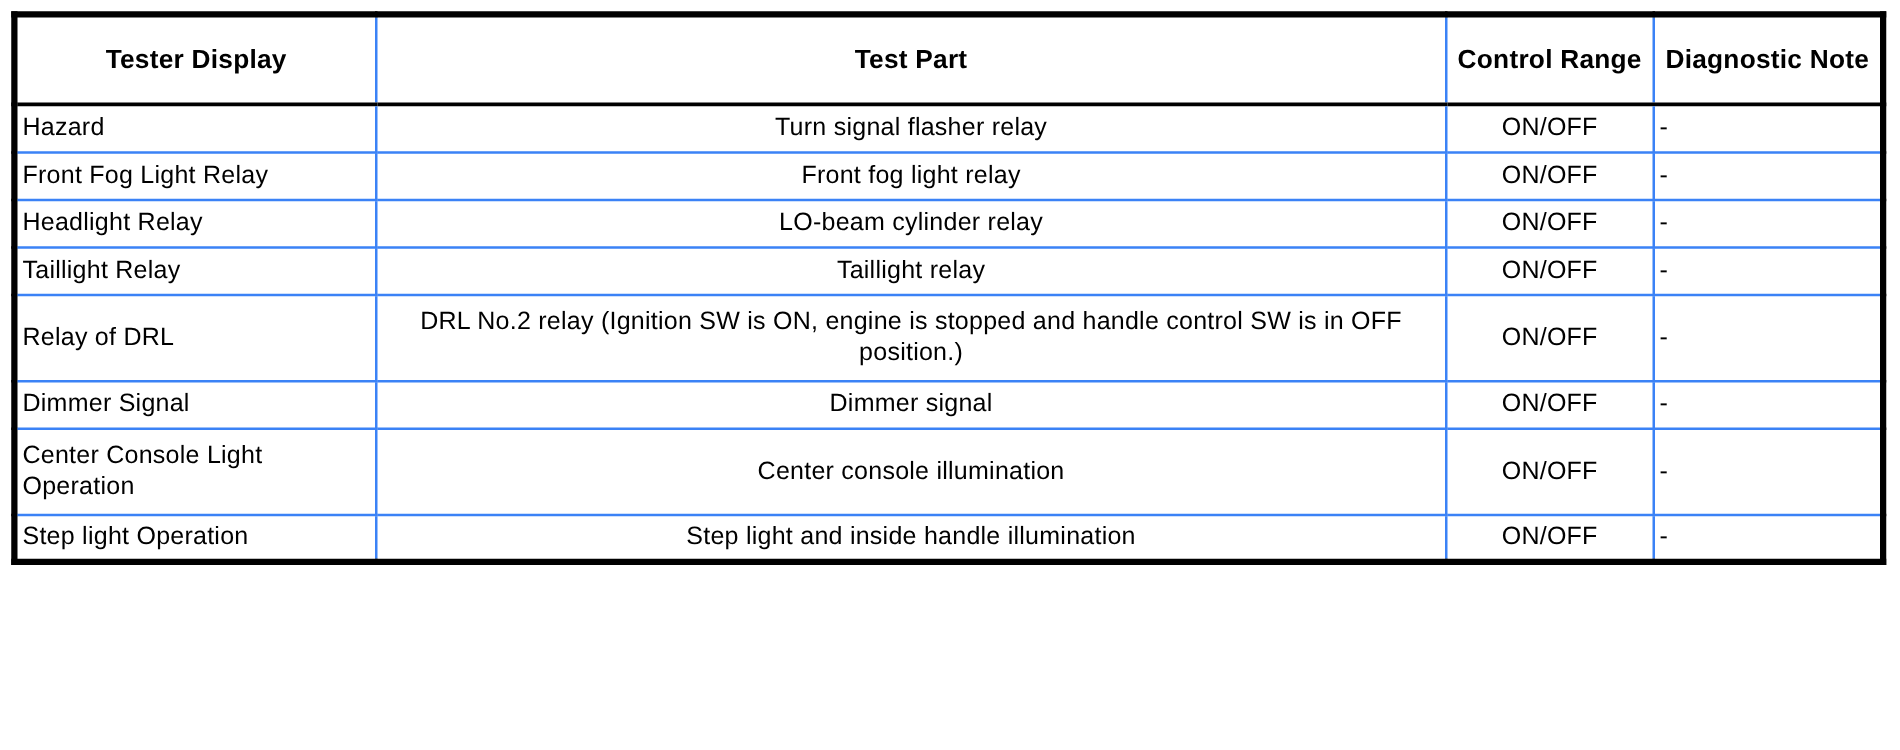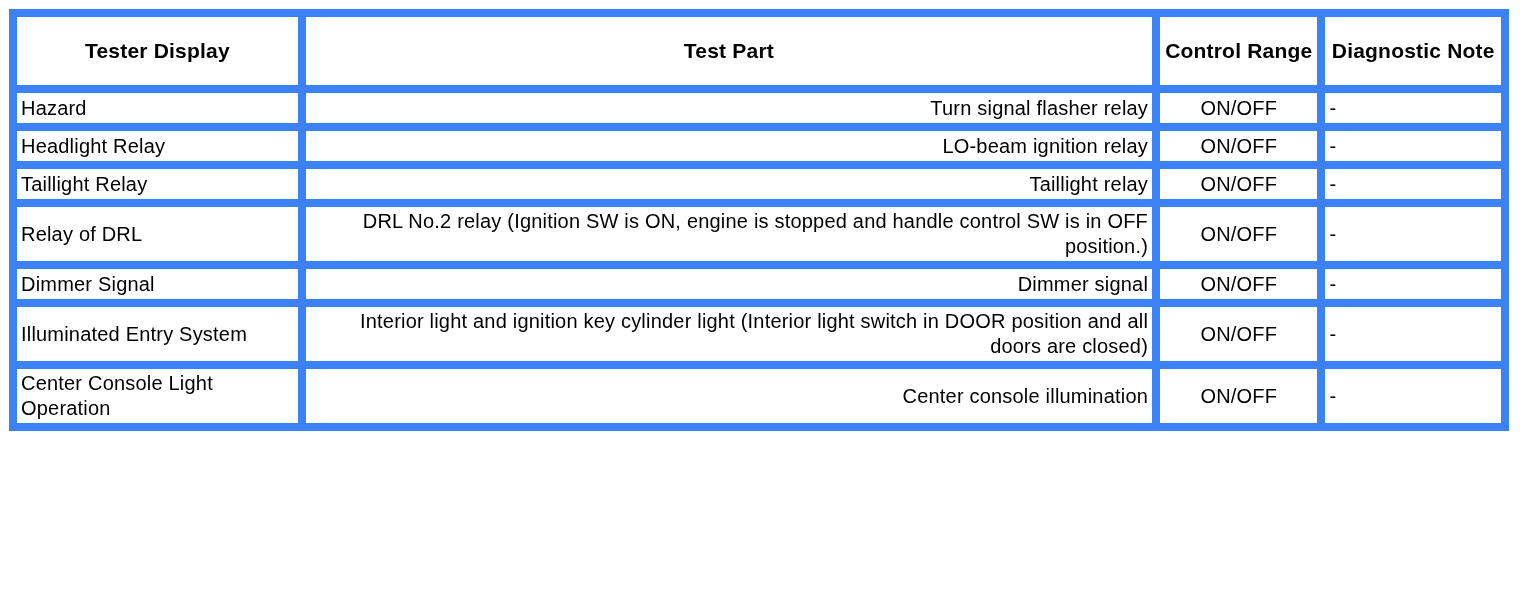--- a/index.html
+++ b/index.html
@@ -23,44 +23,44 @@
     width: 1500px;
     border: 5px solid #000000;
   }
   table.diag-table col.c1 { width: 288px; }
   table.diag-table col.c2 { width: 852px; }
   table.diag-table col.c3 { width: 165px; }
   table.diag-table col.c4 { width: 183px; }
 
   table.diag-table th,
   table.diag-table td {
-    border: 8px solid #3b82f6;
+    border: 2px solid #3b82f6;
     vertical-align: middle;
     font-size: 20px;
     line-height: 1.25;
     padding: 2px 4px;
     overflow: hidden;
     letter-spacing: 0.2px;
   }
   table.diag-table thead th {
     border-bottom: 3px solid #000000;
     font-weight: bold;
     font-size: 21px;
     text-align: center;
     height: 64px;
   }
   tr.row-single { height: 38px; }
-  tr.row-tall   { height: 57px; }
+  tr.row-tall   { height: 69px; }
 
   td.cell-tester {
     text-align: left;
     padding-left: 5px;
   }
   td.cell-part {
-    text-align: right;
+    text-align: center;
     padding-left: 10px;
     padding-right: 10px;
   }
   td.cell-range {
     text-align: center;
     padding-left: 7px;
   }
   td.cell-note {
     text-align: left;
     padding-left: 9px;
@@ -86,22 +86,28 @@
       </tr>
     </thead>
     <tbody>
       <tr class="row-single">
         <td class="cell-tester">Hazard</td>
         <td class="cell-part">Turn signal flasher relay</td>
         <td class="cell-range">ON/OFF</td>
         <td class="cell-note">-</td>
       </tr>
       <tr class="row-single">
+        <td class="cell-tester">Front Fog Light Relay</td>
+        <td class="cell-part">Front fog light relay</td>
+        <td class="cell-range">ON/OFF</td>
+        <td class="cell-note">-</td>
+      </tr>
+      <tr class="row-single">
         <td class="cell-tester">Headlight Relay</td>
-        <td class="cell-part">LO-beam ignition relay</td>
+        <td class="cell-part">LO-beam cylinder relay</td>
         <td class="cell-range">ON/OFF</td>
         <td class="cell-note">-</td>
       </tr>
       <tr class="row-single">
         <td class="cell-tester">Taillight Relay</td>
         <td class="cell-part">Taillight relay</td>
         <td class="cell-range">ON/OFF</td>
         <td class="cell-note">-</td>
       </tr>
       <tr class="row-tall">
@@ -110,26 +116,26 @@
         <td class="cell-range">ON/OFF</td>
         <td class="cell-note">-</td>
       </tr>
       <tr class="row-single">
         <td class="cell-tester">Dimmer Signal</td>
         <td class="cell-part">Dimmer signal</td>
         <td class="cell-range">ON/OFF</td>
         <td class="cell-note">-</td>
       </tr>
       <tr class="row-tall">
-        <td class="cell-tester">Illuminated Entry System</td>
-        <td class="cell-part">Interior light and ignition key cylinder light (Interior light switch in DOOR position and all doors are closed)</td>
+        <td class="cell-tester">Center Console Light Operation</td>
+        <td class="cell-part">Center console illumination</td>
         <td class="cell-range">ON/OFF</td>
         <td class="cell-note">-</td>
       </tr>
-      <tr class="row-tall">
-        <td class="cell-tester">Center Console Light Operation</td>
-        <td class="cell-part">Center console illumination</td>
+      <tr class="row-single">
+        <td class="cell-tester">Step light Operation</td>
+        <td class="cell-part">Step light and inside handle illumination</td>
         <td class="cell-range">ON/OFF</td>
         <td class="cell-note">-</td>
       </tr>
     </tbody>
   </table>
 </div>
 
 </body></html>

